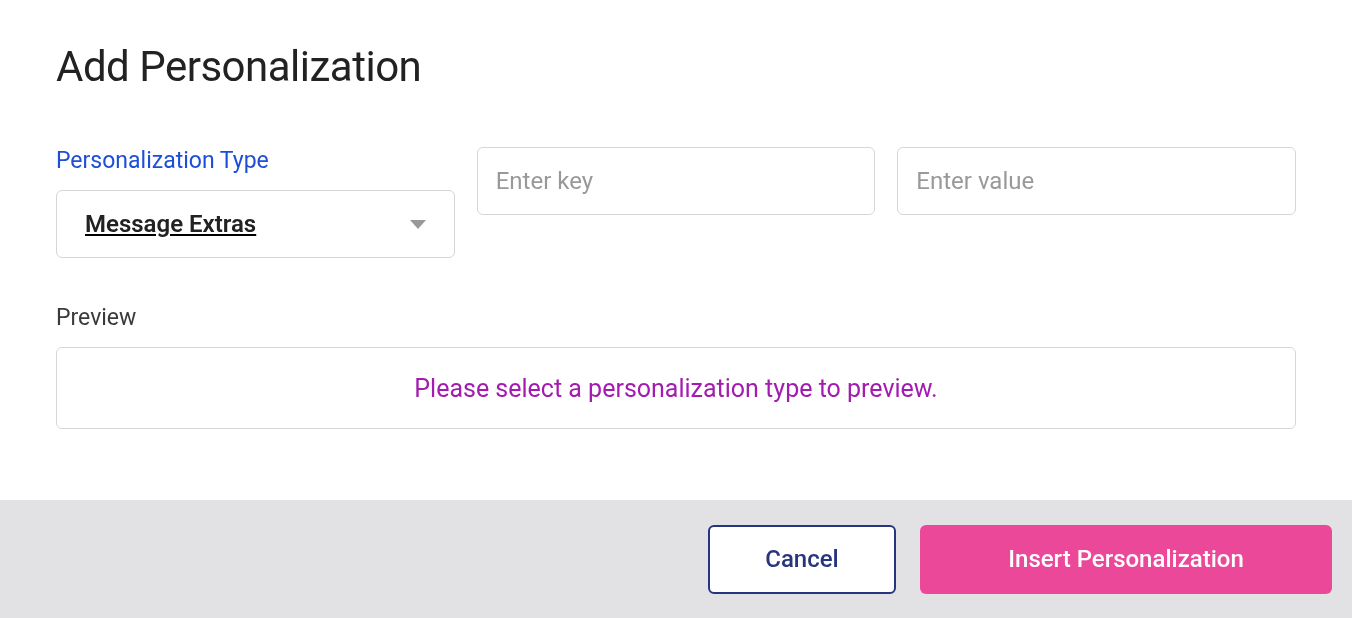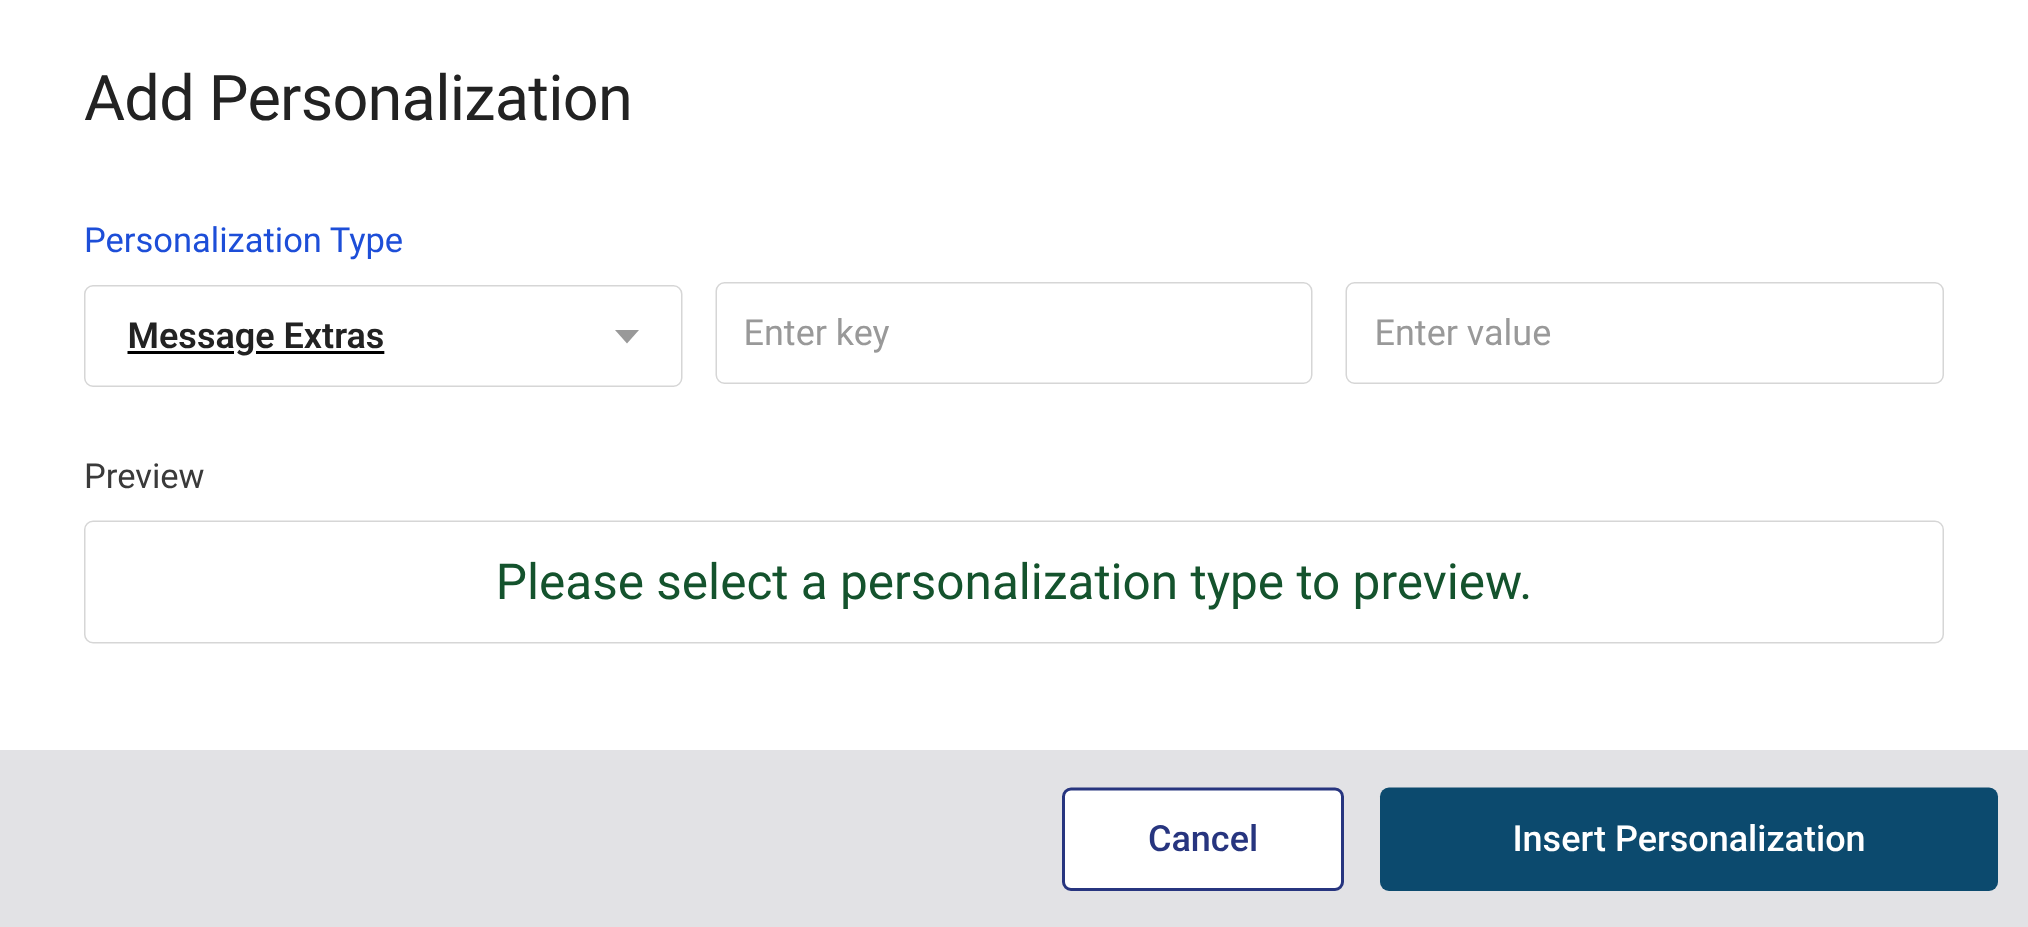--- a/index.html
+++ b/index.html
@@ -68,21 +68,20 @@
     .text-input {
       border: 1px solid #d6d6d6;
       border-radius: 6px;
       background: #fff;
       height: 68px;
       padding: 0 18px;
       font-size: 24px;
       color: #222;
       font-family: inherit;
       outline: none;
-      margin-top: 41px;
     }
     .text-input::placeholder {
       color: #999;
     }
     .preview-label {
       font-size: 23px;
       color: #3a3a3a;
       margin-bottom: 16px;
       font-weight: 400;
     }
@@ -90,22 +89,22 @@
       border: 1px solid #d6d6d6;
       border-radius: 6px;
       background: #fff;
       height: 82px;
       display: flex;
       align-items: center;
       justify-content: center;
       padding: 0 20px;
     }
     .preview-text {
-      font-size: 33px;
-      color: #14532d;
+      font-size: 25px;
+      color: #a21caf;
       text-align: center;
     }
     .footer {
       position: absolute;
       left: 0;
       right: 0;
       bottom: 0;
       background: #e2e2e5;
       height: 118px;
       display: flex;
@@ -125,21 +124,21 @@
       justify-content: center;
       font-family: inherit;
     }
     .btn-cancel {
       background: #fff;
       border: 2px solid #27357f;
       color: #27357f;
       width: 188px;
     }
     .btn-insert {
-      background: #0c4a6e;
+      background: #ec4899;
       border: none;
       color: #fff;
       width: 412px;
     }
   </style>
 </head>
 <body>
 
 <div class="container">
   <h1 class="title">Add Personalization</h1>

